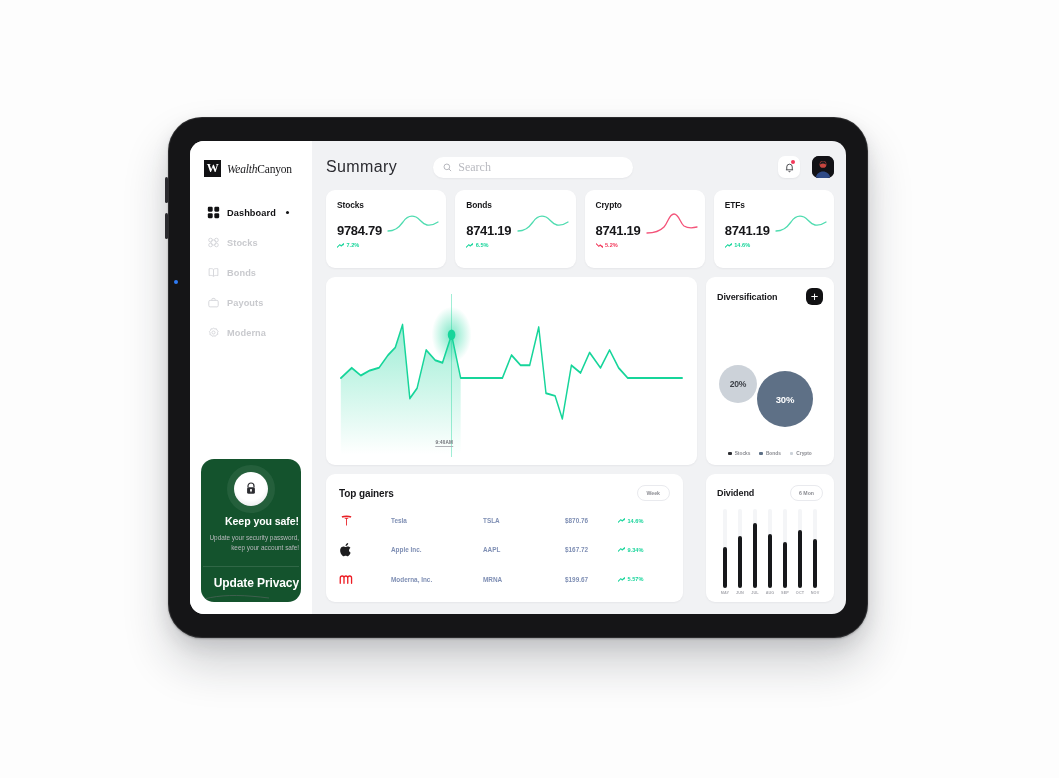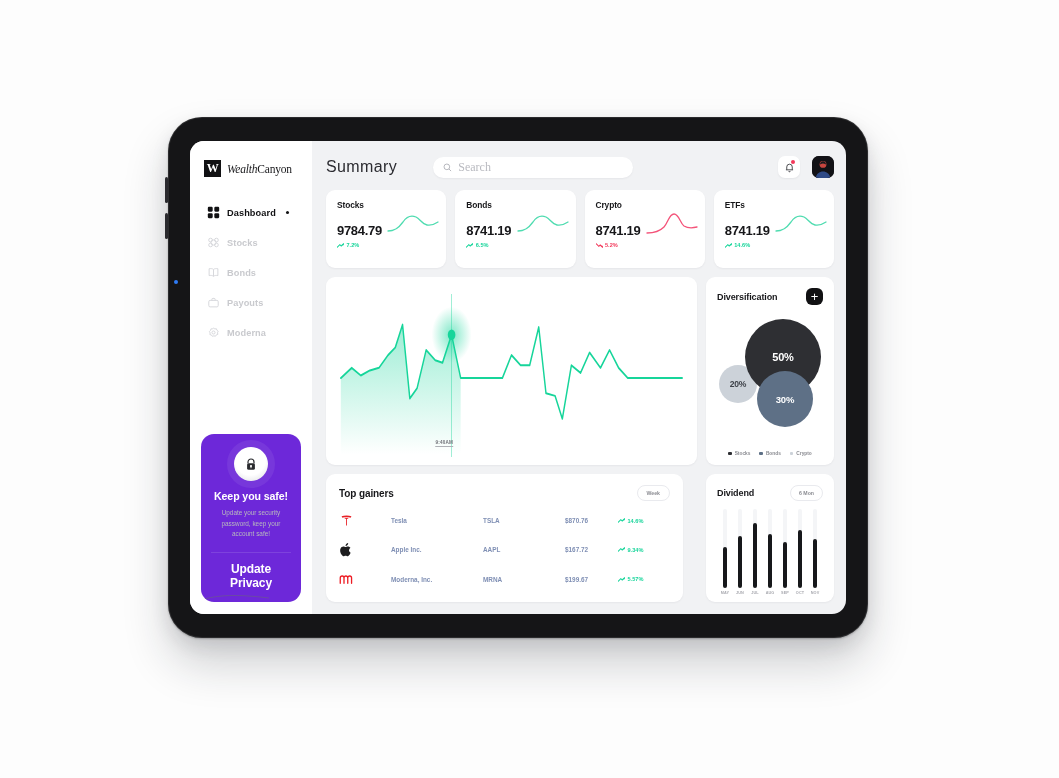--- a/index.html
+++ b/index.html
@@ -67,22 +67,22 @@
   }
   .nav-item .nav-ico { width:13px; height:13px; flex:0 0 13px; display:block; }
   .nav-label { font-size:9.2px; font-weight:bold; letter-spacing:.1px; }
   .nav-item.active .nav-label { color:#111113; }
   .nav-item:not(.active) .nav-label { color:#c9cace; font-weight:600; }
   .nav-dot { width:3.5px; height:3.5px; border-radius:50%; background:#111113; margin-left:3px; }
 
   
   .promo {
     margin-top:auto;
-    background:#6d28d9; border-radius:13px;
-    padding:13px 10px 12px; text-align:center; position:relative; overflow:hidden;
+    background:#14532d; border-radius:13px;
+    padding:13px 2px 12px; text-align:right; position:relative; overflow:hidden;
     color:#fff;
   }
   .promo .arcs{ position:absolute; left:-28px; bottom:-22px; width:96px; height:72px; opacity:.5; }
   .lock-wrap{
     width:34px; height:34px; border-radius:50%;
     background:radial-gradient(circle at 48% 38%, #ffffff 55%, #d9dade 100%);
     margin:0 auto 9px; display:flex; align-items:center; justify-content:center;
     box-shadow:0 0 0 7px rgba(255,255,255,.07);
     position:relative;
   }
@@ -415,21 +415,20 @@
           </div>
 
           <div class="card div-card">
             <div class="div-head">
               <div class="div-title">Diversification</div>
               <div class="plus-btn">+</div>
             </div>
 
             <div class="bubbles">
               <div class="bub b20">20%</div>
-              <div class="bub b50">50%</div>
               <div class="bub b30">30%</div>
             </div>
 
             <div class="legend">
               <div class="lg">
                 <span class="sq" style="background:#2e2f33"></span>
                 <span>Stocks</span>
               </div>
               <div class="lg">
                 <span class="sq" style="background:#5e7086"></span>

